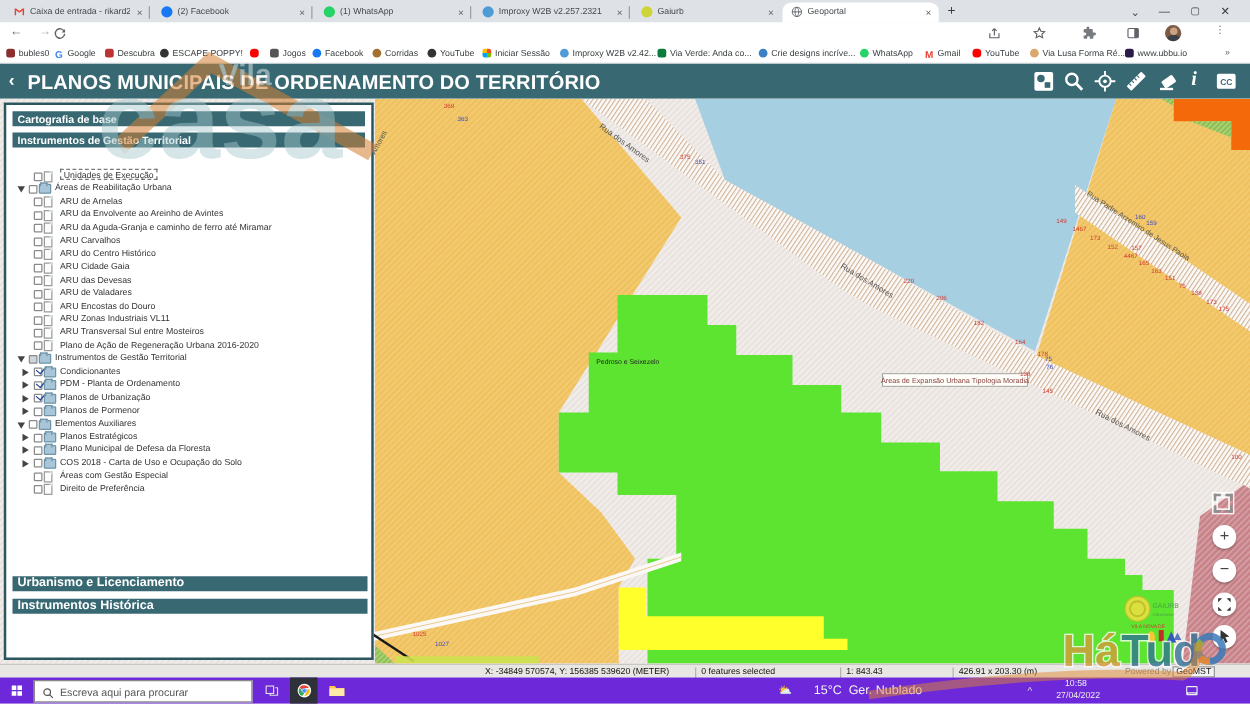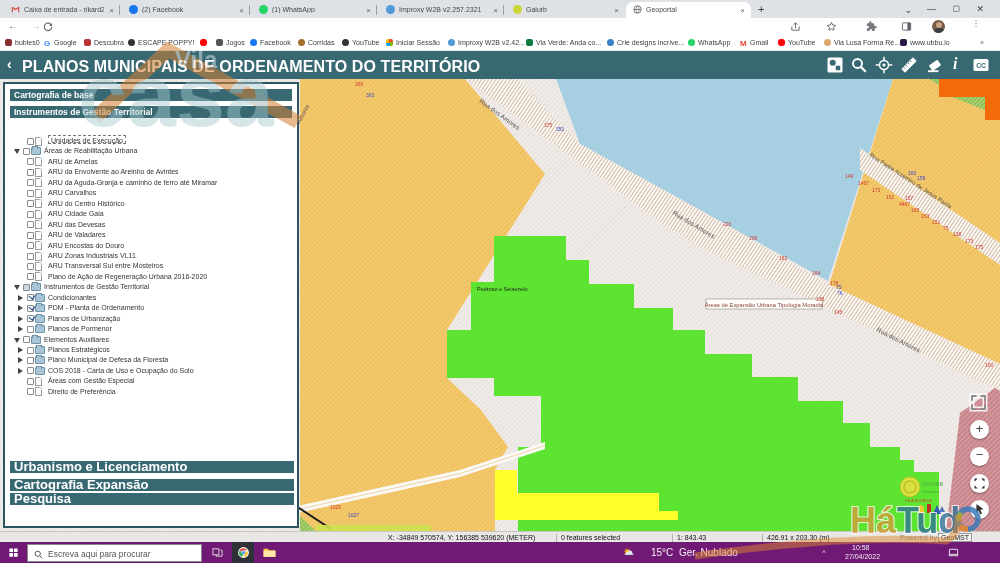--- a/index.html
+++ b/index.html
@@ -47,33 +47,33 @@
 .cb { position:absolute; top:1.5px; width:7px; height:7px; background:#fff; border:1px solid #8a8a8a; border-radius:1px; }
 .cb.checked:after { content:""; position:absolute; left:1px; top:-2px; width:6px; height:3.5px; border-left:1.5px solid #1b3f8f; border-bottom:1.5px solid #1b3f8f; transform:rotate(-50deg); }
 .cb.part { background:#cdd6dd; }
 .fold { position:absolute; top:1px; width:10px; height:8px; background:#a9c6d8; border:1px solid #6f93a8; border-radius:1px; }
 .fold:before { content:""; position:absolute; left:0px; top:-2px; width:4px; height:2px; background:#a9c6d8; border:1px solid #6f93a8; border-bottom:none; }
 .file { position:absolute; top:0.5px; width:7px; height:9px; background:#fdfdfd; border:1px solid #9b9b9b; }
 .file:after { content:""; position:absolute; right:-1px; top:-1px; border-style:solid; border-width:0 3px 3px 0; border-color:transparent #cfe0ea transparent transparent; }
 .tlabel { position:absolute; top:0; }
 .dashed { border:1px dashed #777; padding:0 2px; margin-top:-1px; height:9px; }
 #sb-bottom { position:absolute; left:5px; top:372px; width:284px; }
-#sb-bottom .sbar3 { background:#386973; color:#fff; font-weight:bold; font-size:13px; height:12px; line-height:12px; padding-left:4px; margin-top:5px; }
+#sb-bottom .sbar3 { background:#386973; color:#fff; font-weight:bold; font-size:10px; height:12px; line-height:12px; padding-left:4px; margin-top:5px; }
 
 
 .mapbtn { position:absolute; width:19px; height:19px; border-radius:50%; background:#fff; box-shadow:0 1px 2px rgba(0,0,0,.35); color:#444; text-align:center; }
 #selbox { position:absolute; width:15px; height:15px; border:2px dashed #fff; }
 
 
 #statusbar { position:absolute; left:0; top:531px; width:1000px; height:11px; background:#e9e7e4; border-top:1px solid #c9c7c4; font-size:7px; color:#111; }
 #statusbar span { position:absolute; top:2px; }
 .sdiv { position:absolute; top:1px; height:9px; width:1px; background:#b5b3b0; }
 
 
-#taskbar { position:absolute; left:0; top:542px; width:1000px; height:21px; background:#701a75; color:#eee; }
+#taskbar { position:absolute; left:0; top:542px; width:1000px; height:21px; background:#6d28d9; color:#eee; }
 #tsearch { position:absolute; left:27px; top:1.5px; width:175px; height:18px; background:#fff; border:1px solid #888; color:#555; font-size:8.5px; }
 #tsearch .stext { position:absolute; left:20px; top:4px; }
 
 
 .wm { position:absolute; pointer-events:none; }
 </style>
 </head>
 <body>
 <div id="root">
 
@@ -444,22 +444,21 @@
             <span class="tlabel" style="left:43px;">Áreas com Gestão Especial</span>
           </div>
 <div class="trow" style="left:0; top:250.8px; width:282px;">
             <span class="cb" style="left:22px;"></span>
             <span class="file" style="left:30px;"></span>
             <span class="tlabel" style="left:43px;">Direito de Preferência</span>
           </div>
 </div>
       <div id="sb-bottom">
         <div class="sbar3" style="margin-top:5px;">Urbanismo e Licenciamento</div>
-        <div class="sbar3" style="margin-top:6px;">Cartografia Expansão</div>
-        <div class="sbar3" style="margin-top:2px;">Pesquisa</div>
+        <div class="sbar3" style="margin-top:6px;">Instrumentos Histórica</div>
       </div>
     </div>
 
     
     <div id="selbox" style="left:971px; top:316px; border-color:#8f8f8f; box-shadow:0 0 0 1.5px rgba(255,255,255,0.85), inset 0 0 0 1.5px rgba(255,255,255,0.85);"></div>
     <div class="mapbtn" style="left:970px; top:341px; font-size:13px; line-height:18px;">+</div>
     <div class="mapbtn" style="left:970px; top:368px; font-size:13px; line-height:16px;">−</div>
     <div class="mapbtn" style="left:970px; top:395px;"><svg width="19" height="19" viewBox="0 0 19 19">
           <g fill="#333">
             <path d="M4.5 4.5h3.2L4.5 7.7zM14.5 4.5v3.2L11.3 4.5zM4.5 14.5v-3.2l3.2 3.2zM14.5 14.5h-3.2l3.2-3.2z"></path>

